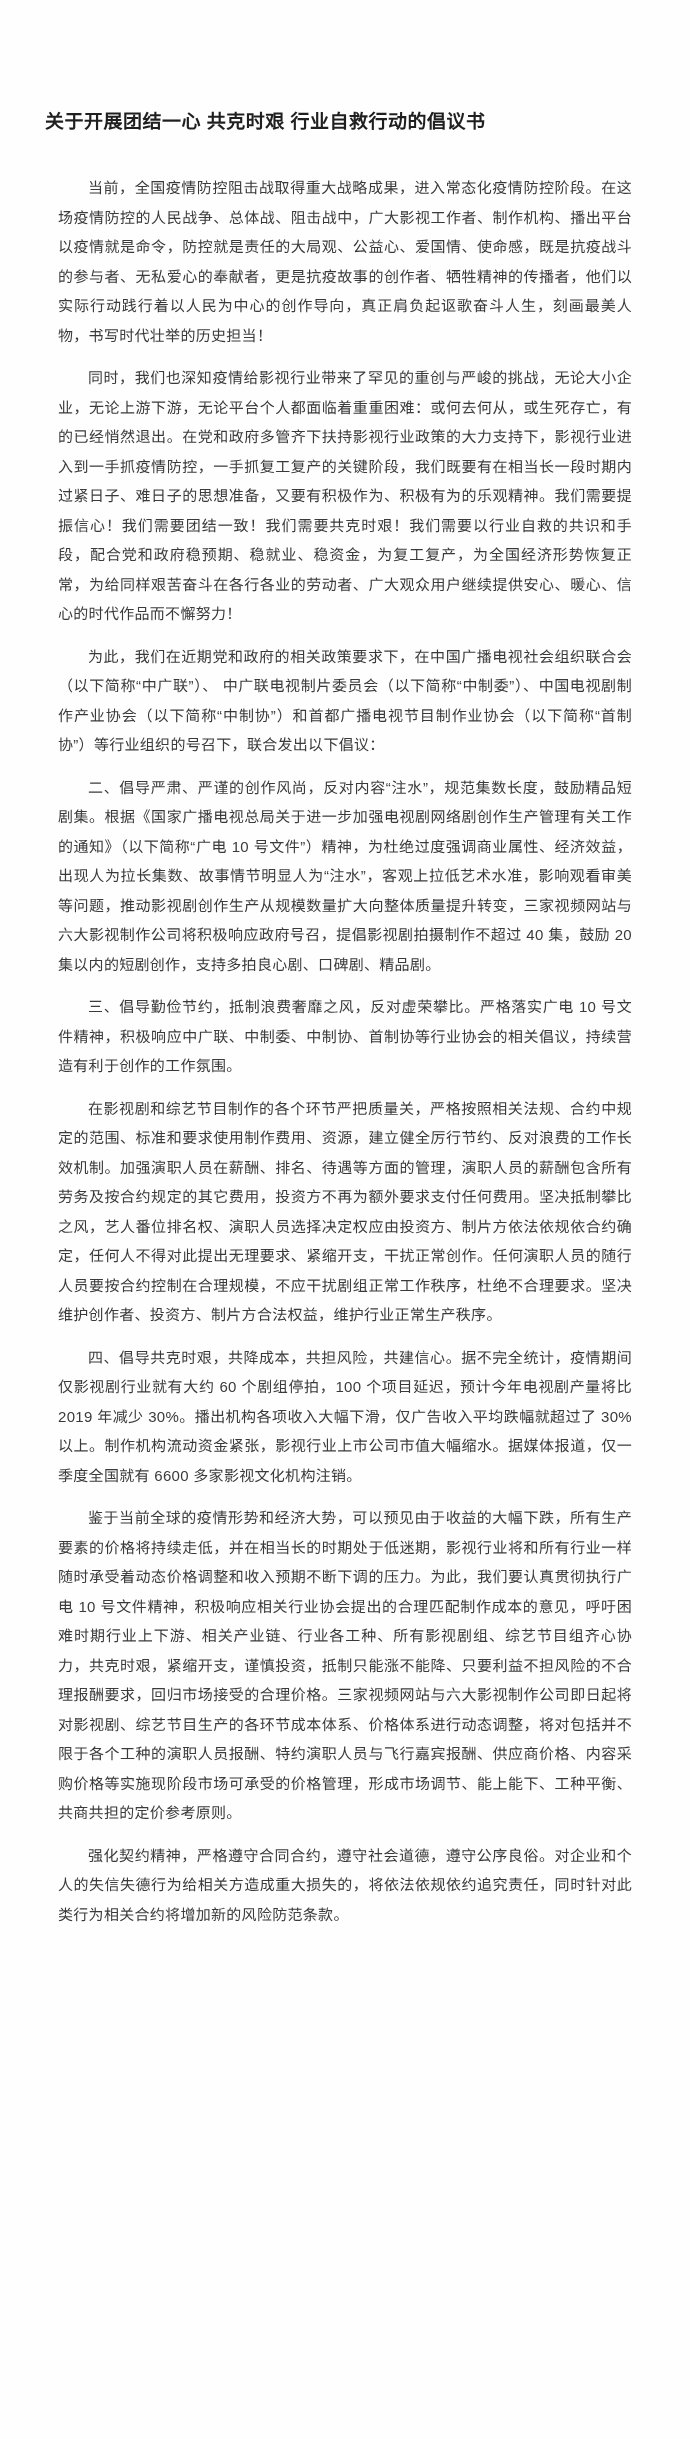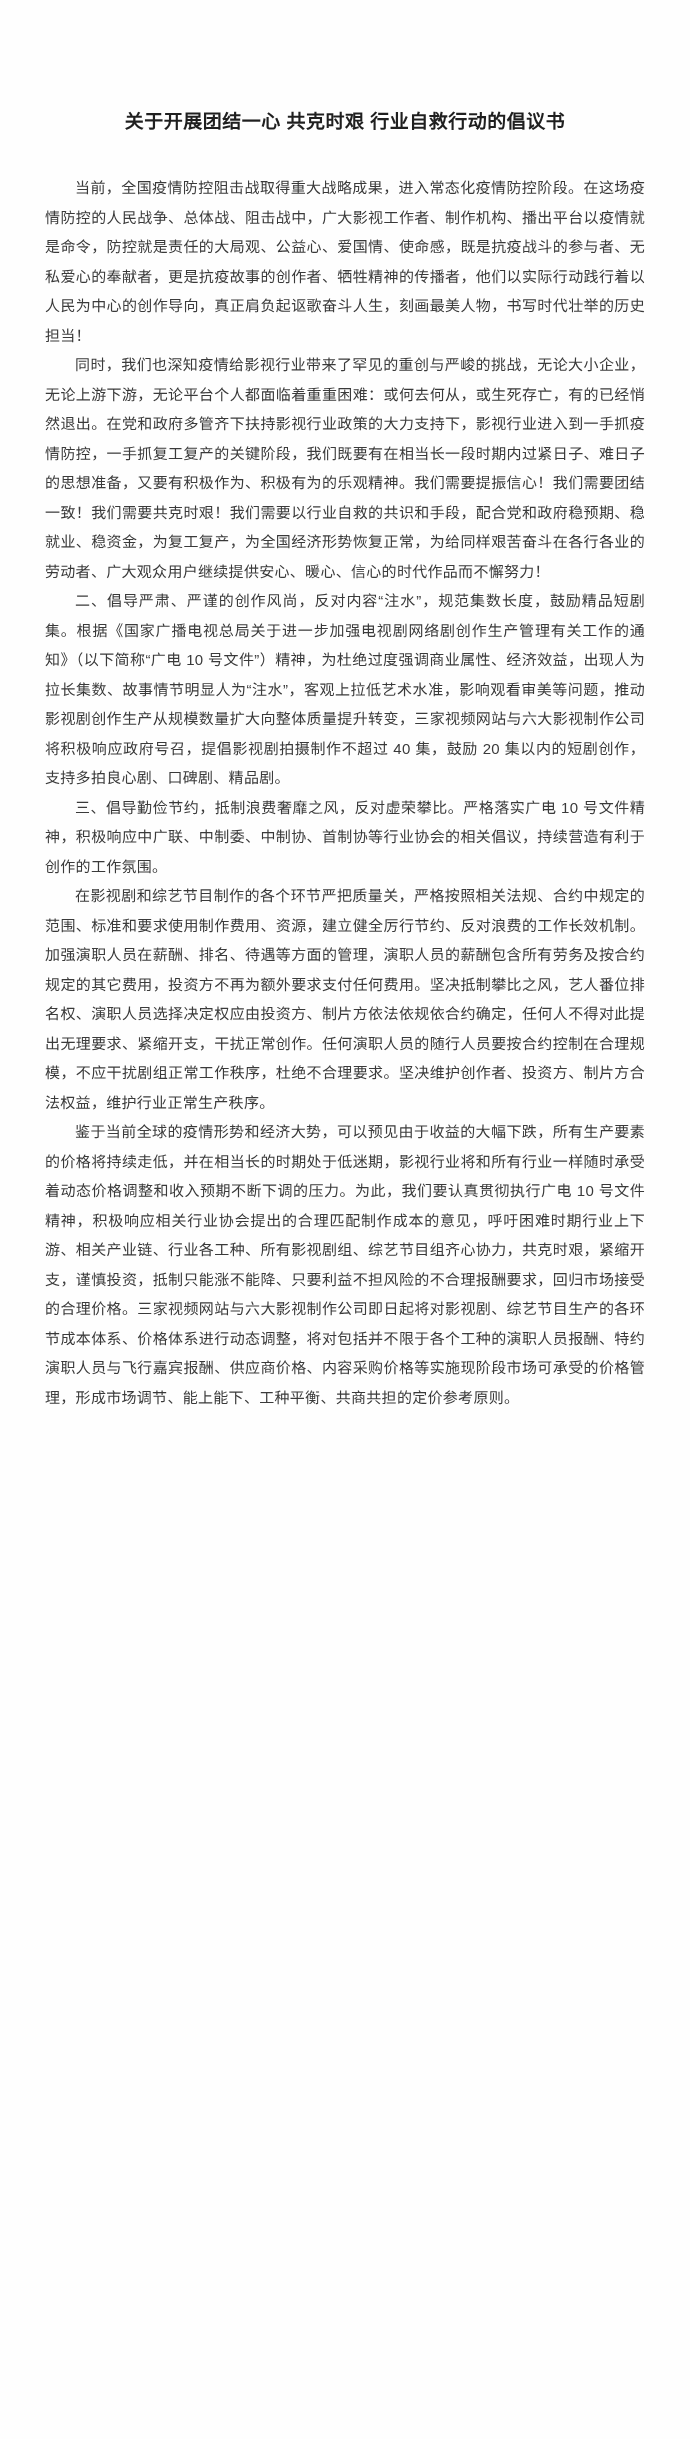--- a/index.html
+++ b/index.html
@@ -13,48 +13,51 @@
     width: 690px;
     min-height: 2439px;
     margin: 0 auto;
     background: #fefefe;
     box-sizing: border-box;
     overflow: hidden;
   }
   .doc-title {
     padding-top: 106px;
     margin: 0 45px;
-    text-align: center;
+    text-align: left;
     font-size: 19px;
     font-weight: bold;
     color: #1f1f1f;
     letter-spacing: 0.5px;
   }
   .doc-body {
     margin: 40px 45px 0 45px;
     font-size: 15px;
     line-height: 29.5px;
     color: #3a3a3a;
     text-align: justify;
     letter-spacing: 0.3px;
   }
   .doc-body p {
-    margin: 0;
+    margin: 13px;
     text-indent: 2em;
   }
 </style>
 </head>
 <body>
 
 <div class="page">
 
   <h1 class="doc-title">关于开展团结一心 共克时艰 行业自救行动的倡议书</h1>
 
   <div class="doc-body">
       <p>当前，全国疫情防控阻击战取得重大战略成果，进入常态化疫情防控阶段。在这场疫情防控的人民战争、总体战、阻击战中，广大影视工作者、制作机构、播出平台以疫情就是命令，防控就是责任的大局观、公益心、爱国情、使命感，既是抗疫战斗的参与者、无私爱心的奉献者，更是抗疫故事的创作者、牺牲精神的传播者，他们以实际行动践行着以人民为中心的创作导向，真正肩负起讴歌奋斗人生，刻画最美人物，书写时代壮举的历史担当！</p>
       <p>同时，我们也深知疫情给影视行业带来了罕见的重创与严峻的挑战，无论大小企业，无论上游下游，无论平台个人都面临着重重困难：或何去何从，或生死存亡，有的已经悄然退出。在党和政府多管齐下扶持影视行业政策的大力支持下，影视行业进入到一手抓疫情防控，一手抓复工复产的关键阶段，我们既要有在相当长一段时期内过紧日子、难日子的思想准备，又要有积极作为、积极有为的乐观精神。我们需要提振信心！我们需要团结一致！我们需要共克时艰！我们需要以行业自救的共识和手段，配合党和政府稳预期、稳就业、稳资金，为复工复产，为全国经济形势恢复正常，为给同样艰苦奋斗在各行各业的劳动者、广大观众用户继续提供安心、暖心、信心的时代作品而不懈努力！</p>
+      <p>为此，我们在近期党和政府的相关政策要求下，在中国广播电视社会组织联合会（以下简称“中广联”）、 中广联电视制片委员会（以下简称“中制委”）、中国电视剧制作产业协会（以下简称“中制协”）和首都广播电视节目制作业协会（以下简称“首制协”）等行业组织的号召下，联合发出以下倡议：</p>
       <p>二、倡导严肃、严谨的创作风尚，反对内容“注水”，规范集数长度，鼓励精品短剧集。根据《国家广播电视总局关于进一步加强电视剧网络剧创作生产管理有关工作的通知》（以下简称“广电 10 号文件”）精神，为杜绝过度强调商业属性、经济效益，出现人为拉长集数、故事情节明显人为“注水”，客观上拉低艺术水准，影响观看审美等问题，推动影视剧创作生产从规模数量扩大向整体质量提升转变，三家视频网站与六大影视制作公司将积极响应政府号召，提倡影视剧拍摄制作不超过 40 集，鼓励 20 集以内的短剧创作，支持多拍良心剧、口碑剧、精品剧。</p>
       <p>三、倡导勤俭节约，抵制浪费奢靡之风，反对虚荣攀比。严格落实广电 10 号文件精神，积极响应中广联、中制委、中制协、首制协等行业协会的相关倡议，持续营造有利于创作的工作氛围。</p>
       <p>在影视剧和综艺节目制作的各个环节严把质量关，严格按照相关法规、合约中规定的范围、标准和要求使用制作费用、资源，建立健全厉行节约、反对浪费的工作长效机制。加强演职人员在薪酬、排名、待遇等方面的管理，演职人员的薪酬包含所有劳务及按合约规定的其它费用，投资方不再为额外要求支付任何费用。坚决抵制攀比之风，艺人番位排名权、演职人员选择决定权应由投资方、制片方依法依规依合约确定，任何人不得对此提出无理要求、紧缩开支，干扰正常创作。任何演职人员的随行人员要按合约控制在合理规模，不应干扰剧组正常工作秩序，杜绝不合理要求。坚决维护创作者、投资方、制片方合法权益，维护行业正常生产秩序。</p>
+      <p>四、倡导共克时艰，共降成本，共担风险，共建信心。据不完全统计，疫情期间仅影视剧行业就有大约 60 个剧组停拍，100 个项目延迟，预计今年电视剧产量将比 2019 年减少 30%。播出机构各项收入大幅下滑，仅广告收入平均跌幅就超过了 30%以上。制作机构流动资金紧张，影视行业上市公司市值大幅缩水。据媒体报道，仅一季度全国就有 6600 多家影视文化机构注销。</p>
       <p>鉴于当前全球的疫情形势和经济大势，可以预见由于收益的大幅下跌，所有生产要素的价格将持续走低，并在相当长的时期处于低迷期，影视行业将和所有行业一样随时承受着动态价格调整和收入预期不断下调的压力。为此，我们要认真贯彻执行广电 10 号文件精神，积极响应相关行业协会提出的合理匹配制作成本的意见，呼吁困难时期行业上下游、相关产业链、行业各工种、所有影视剧组、综艺节目组齐心协力，共克时艰，紧缩开支，谨慎投资，抵制只能涨不能降、只要利益不担风险的不合理报酬要求，回归市场接受的合理价格。三家视频网站与六大影视制作公司即日起将对影视剧、综艺节目生产的各环节成本体系、价格体系进行动态调整，将对包括并不限于各个工种的演职人员报酬、特约演职人员与飞行嘉宾报酬、供应商价格、内容采购价格等实施现阶段市场可承受的价格管理，形成市场调节、能上能下、工种平衡、共商共担的定价参考原则。</p>
+      <p>强化契约精神，严格遵守合同合约，遵守社会道德，遵守公序良俗。对企业和个人的失信失德行为给相关方造成重大损失的，将依法依规依约追究责任，同时针对此类行为相关合约将增加新的风险防范条款。</p>
     </div>
 
 </div>
 
 </body></html>

